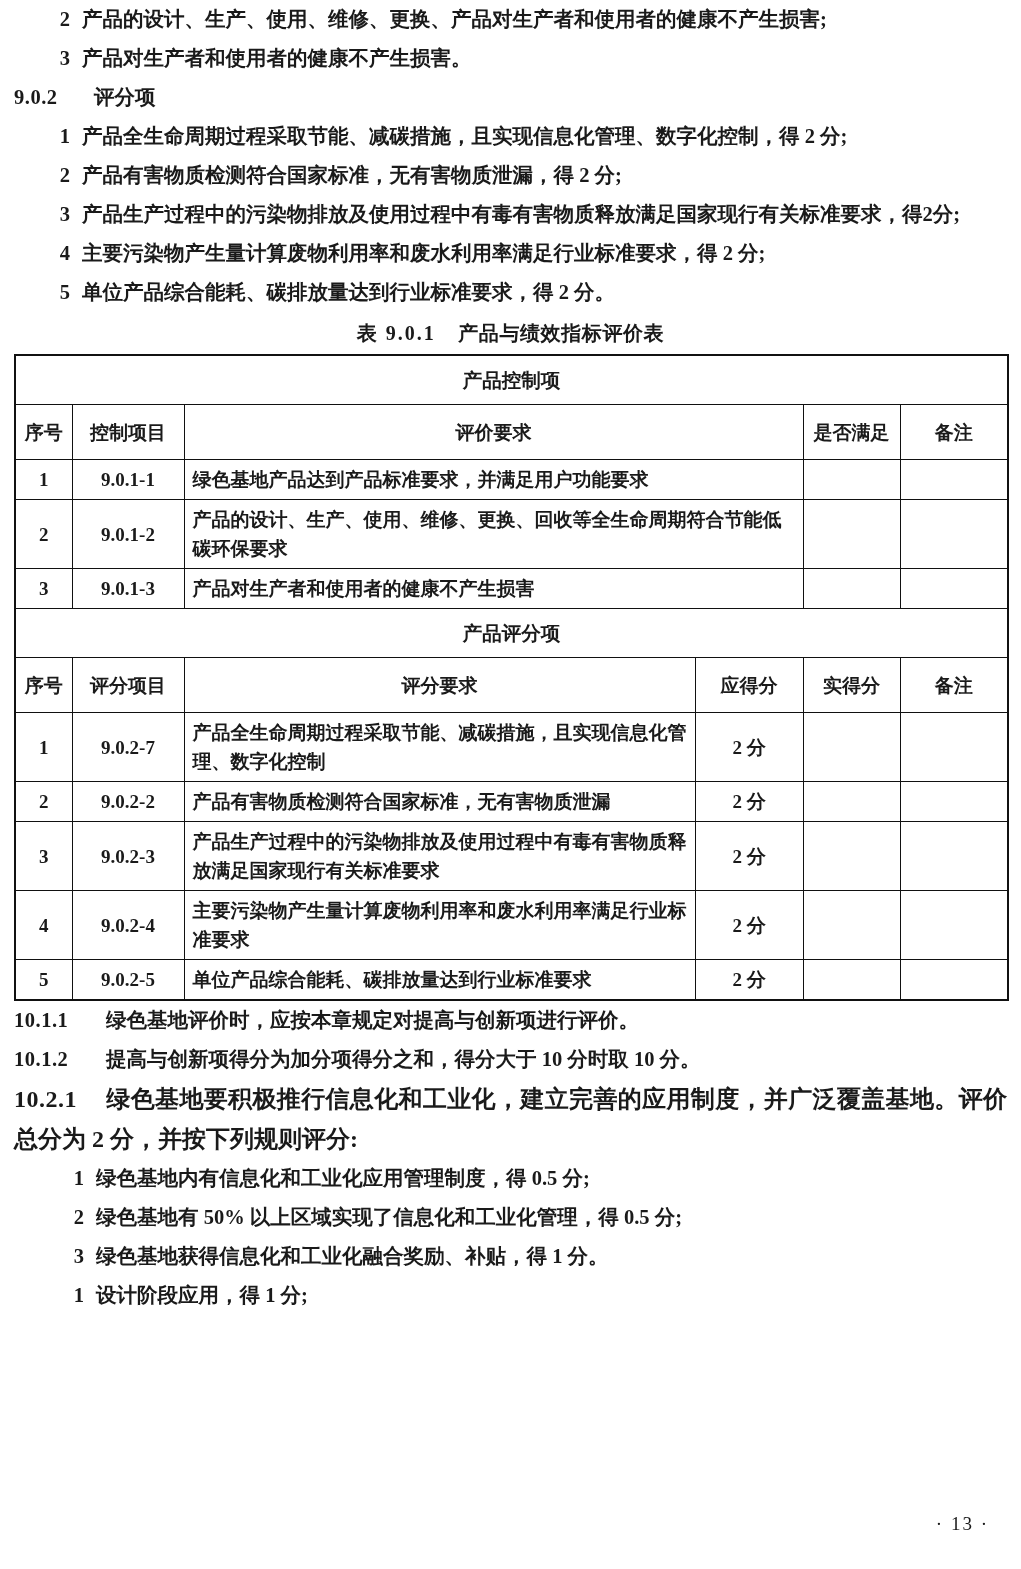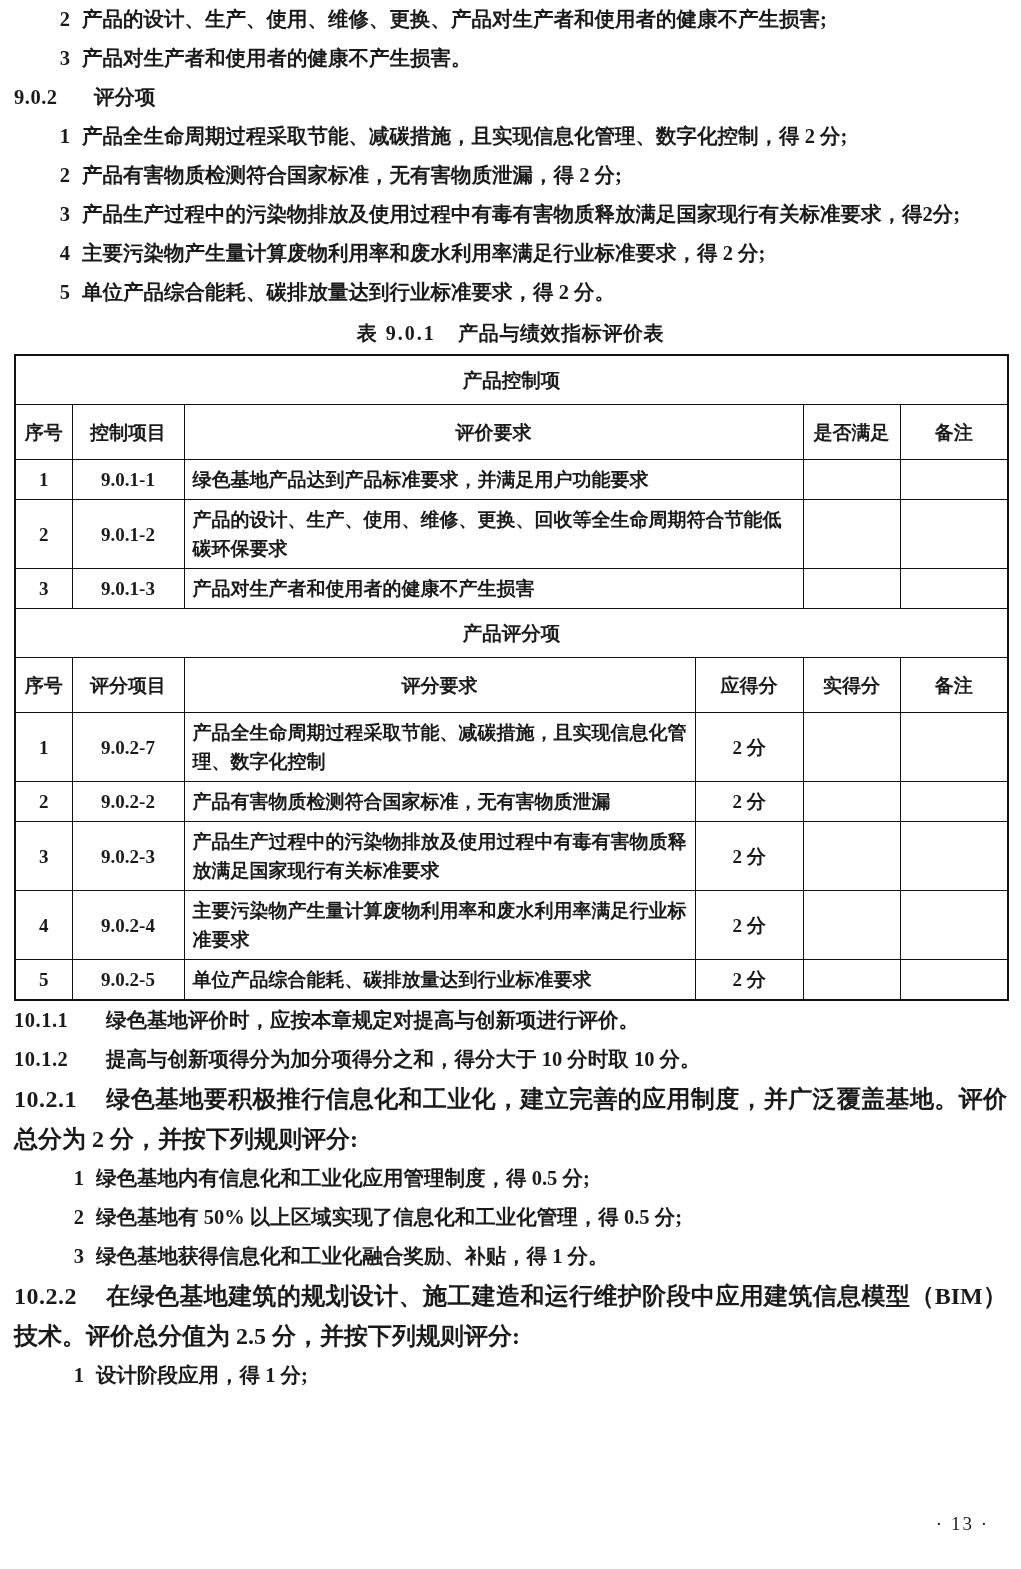--- a/index.html
+++ b/index.html
@@ -311,23 +311,20 @@
     <div class="list-row">
       <span class="num" style="width:82px;flex:0 0 82px">2</span>
       <span class="txt">绿色基地有 50% 以上区域实现了信息化和工业化管理，得 0.5 分;</span>
     </div>
     <div class="list-row">
       <span class="num" style="width:82px;flex:0 0 82px">3</span>
       <span class="txt">绿色基地获得信息化和工业化融合奖励、补贴，得 1 分。</span>
     </div>
   </div>
 
-  <div class="clause-block">
-    <span class="cnum" style="min-width:92px">10.2.2</span><span>在绿色基地建筑的规划设计、施工建造和运行维护阶段中应用建筑信息模型（BIM）技术。评价总分值为 2.5 分，并按下列规则评分:</span>
-  </div>
   <div>
     <div class="list-row">
       <span class="num" style="width:82px;flex:0 0 82px">1</span>
       <span class="txt">设计阶段应用，得 1 分;</span>
     </div>
 
   </div>
 
   <div class="pagefoot">· 13 ·</div>
 

